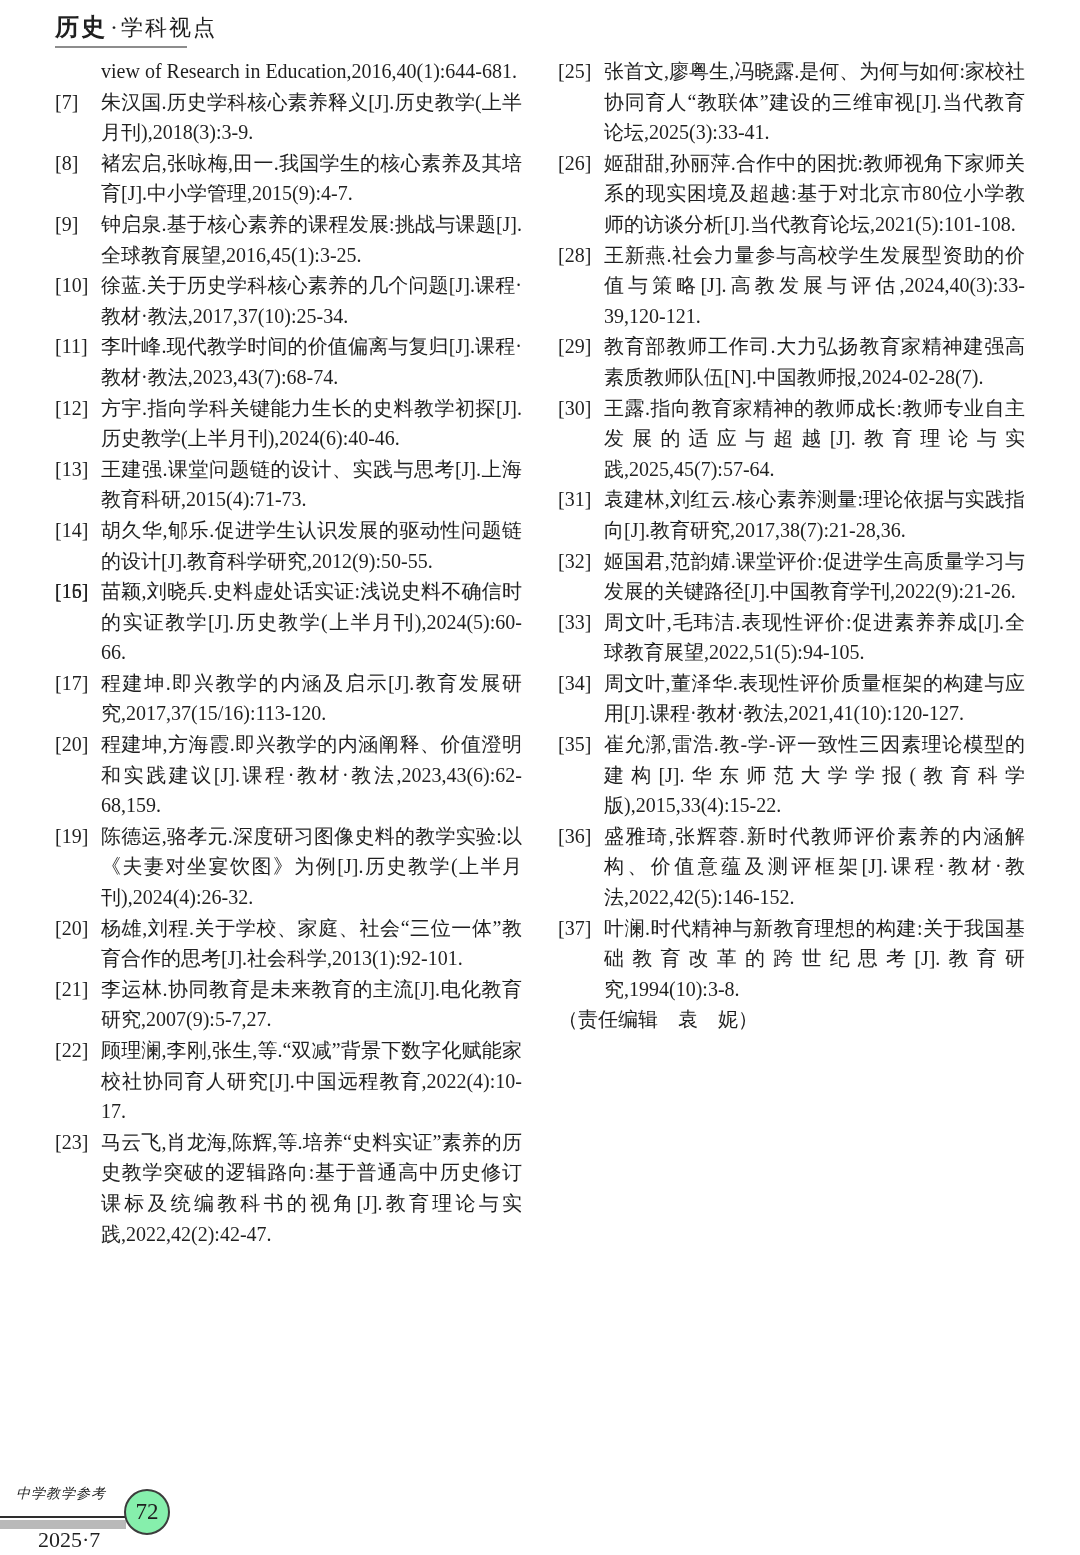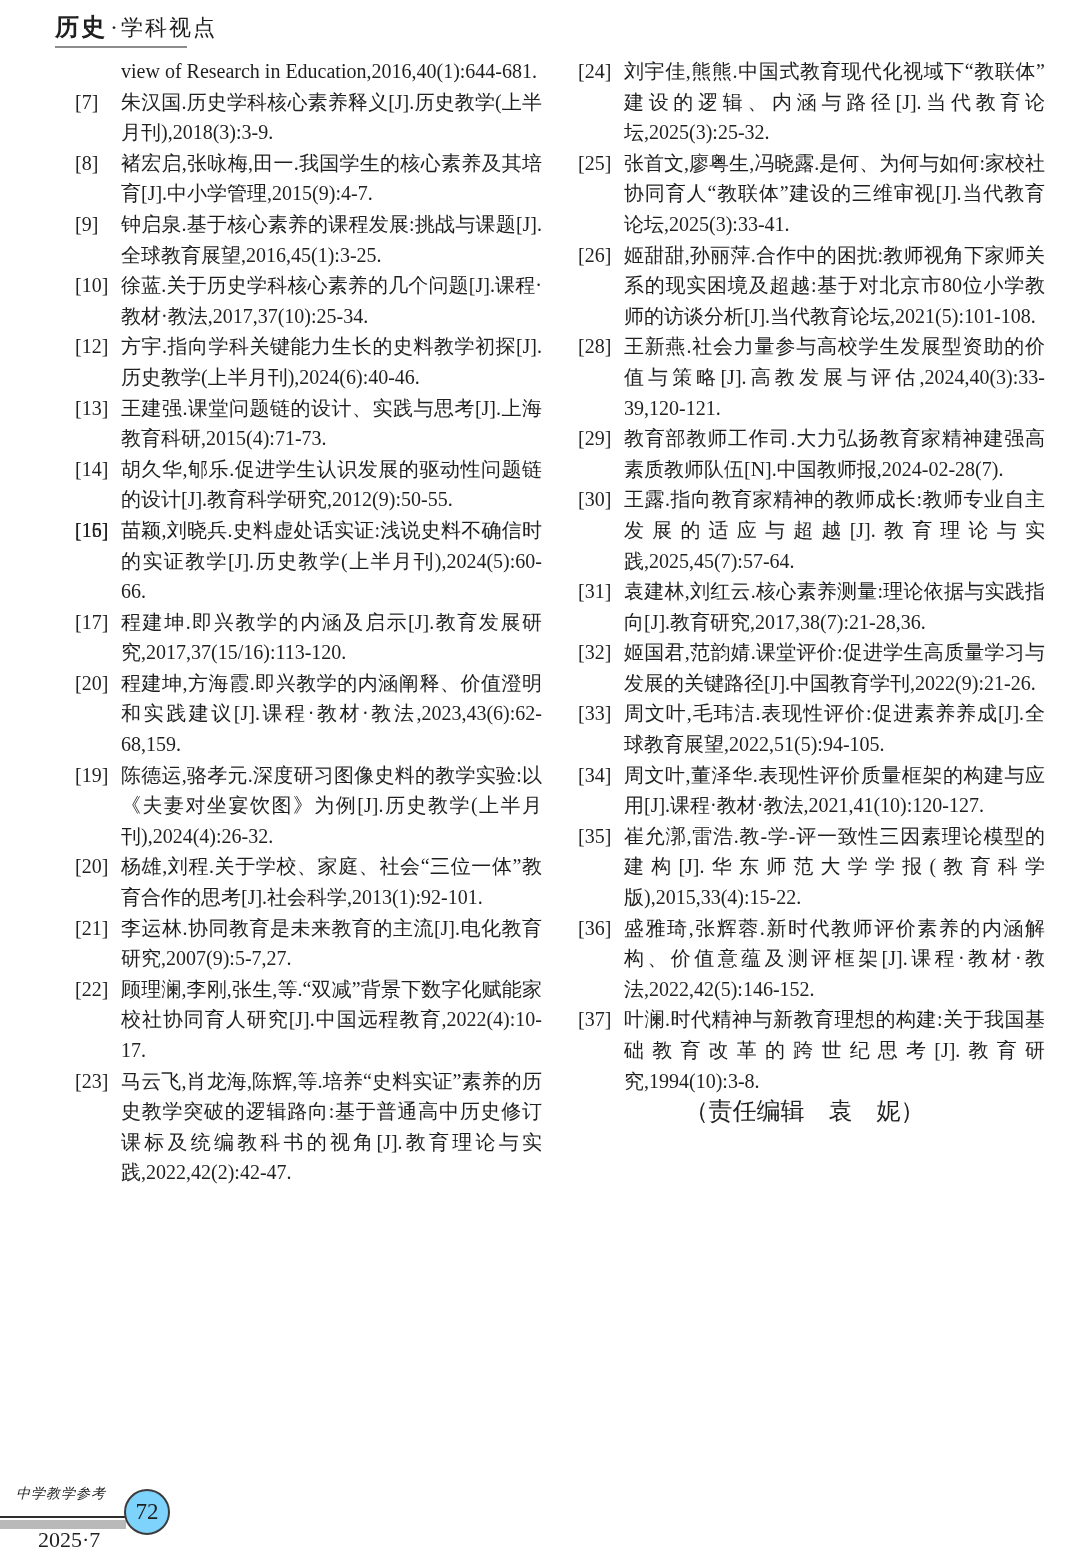--- a/index.html
+++ b/index.html
@@ -19,53 +19,53 @@
   .header-title .section {
     font-weight: 700;
     font-family: "Liberation Sans", sans-serif;
     letter-spacing: 2px;
   }
   .header-title .sep { margin: 0 3px; }
   .header-title .col-title { font-size: 22px; letter-spacing: 2px; }
   .header-underline { margin-top: 4px; width: 132px; height: 2px; background: #8d8d8d; }
 
   
-  .columns { position: absolute; left: 55px; top: 56px; display: flex; gap: 36px; margin-left: 20px; }
+  .columns { position: absolute; left: 55px; top: 56px; display: flex; gap: 36px; }
   .col { width: 467px; }
   .ref {
     position: relative;
     font-size: 20px;
     line-height: 30.6px;
     text-align: justify;
     text-justify: inter-ideograph;
     padding-left: 46px;
     overflow-wrap: break-word;
   }
   .ref-num { position: absolute; left: 0; top: 0; }
   .editor-note {
-    font-size: 24px;
+    font-size: 20px;
     line-height: 30.6px;
-    text-align: center;
+    text-align: left;
     padding-right: 14px;
   }
 
   
   .page-footer { position: absolute; left: 0; top: 1475px; width: 1080px; height: 80px; }
   .journal-name {
     position: absolute; left: 16px; top: 10px;
     font-size: 14px; font-style: italic; letter-spacing: 1px;
   }
   .footer-rule { position: absolute; left: 0; top: 41px; width: 130px; height: 2px; background: #2e2e2e; }
   .footer-bar  { position: absolute; left: 0; top: 45px; width: 126px; height: 9px; background: #b9b9b9; }
   .issue-label { position: absolute; left: 38px; top: 52px; font-size: 22px; }
   .page-badge {
     position: absolute; left: 124px; top: 14px;
     width: 46px; height: 46px;
     border: 2px solid #3c3c3c; border-radius: 50%;
-    background: #7dd3fc;
+    background: #86efac;
     display: flex; align-items: center; justify-content: center;
     font-size: 23px;
   }
 </style>
 </head>
 <body>
 
 <header class="page-header">
   <div class="header-title">
     <span class="section">历史</span><span class="sep">·</span><span class="col-title">学科视点</span>
@@ -82,20 +82,23 @@
     <span class="ref-num">[7]</span><span class="ref-text">朱汉国.历史学科核心素养释义[J].历史教学(上半月刊),2018(3):3-9.</span>
   </div>
       <div class="ref">
     <span class="ref-num">[8]</span><span class="ref-text">褚宏启,张咏梅,田一.我国学生的核心素养及其培育[J].中小学管理,2015(9):4-7.</span>
   </div>
       <div class="ref">
     <span class="ref-num">[9]</span><span class="ref-text">钟启泉.基于核心素养的课程发展:挑战与课题[J].全球教育展望,2016,45(1):3-25.</span>
   </div>
       <div class="ref">
     <span class="ref-num">[10]</span><span class="ref-text">徐蓝.关于历史学科核心素养的几个问题[J].课程·教材·教法,2017,37(10):25-34.</span>
+  </div>
+      <div class="ref">
+    <span class="ref-num">[11]</span><span class="ref-text">李叶峰.现代教学时间的价值偏离与复归[J].课程·教材·教法,2023,43(7):68-74.</span>
   </div>
       <div class="ref">
     <span class="ref-num">[12]</span><span class="ref-text">方宇.指向学科关键能力生长的史料教学初探[J].历史教学(上半月刊),2024(6):40-46.</span>
   </div>
       <div class="ref">
     <span class="ref-num">[13]</span><span class="ref-text">王建强.课堂问题链的设计、实践与思考[J].上海教育科研,2015(4):71-73.</span>
   </div>
       <div class="ref">
     <span class="ref-num">[14]</span><span class="ref-text">胡久华,郇乐.促进学生认识发展的驱动性问题链的设计[J].教育科学研究,2012(9):50-55.</span>
   </div>
@@ -122,23 +125,20 @@
   </div>
       <div class="ref">
     <span class="ref-num">[22]</span><span class="ref-text">顾理澜,李刚,张生,等.“双减”背景下数字化赋能家校社协同育人研究[J].中国远程教育,2022(4):10-17.</span>
   </div>
       <div class="ref">
     <span class="ref-num">[23]</span><span class="ref-text">马云飞,肖龙海,陈辉,等.培养“史料实证”素养的历史教学突破的逻辑路向:基于普通高中历史修订课标及统编教科书的视角[J].教育理论与实践,2022,42(2):42-47.</span>
   </div>
     </div>
   <div class="col">
     <div>
-        <div class="ref">
-    <span class="ref-num">[24]</span><span class="ref-text">刘宇佳,熊熊.中国式教育现代化视域下“教联体”建设的逻辑、内涵与路径[J].当代教育论坛,2025(3):25-32.</span>
-  </div>
         <div class="ref">
     <span class="ref-num">[25]</span><span class="ref-text">张首文,廖粤生,冯晓露.是何、为何与如何:家校社协同育人“教联体”建设的三维审视[J].当代教育论坛,2025(3):33-41.</span>
   </div>
         <div class="ref">
     <span class="ref-num">[26]</span><span class="ref-text">姬甜甜,孙丽萍.合作中的困扰:教师视角下家师关系的现实困境及超越:基于对北京市80位小学教师的访谈分析[J].当代教育论坛,2021(5):101-108.</span>
   </div>
         <div class="ref">
     <span class="ref-num">[28]</span><span class="ref-text">王新燕.社会力量参与高校学生发展型资助的价值与策略[J].高教发展与评估,2024,40(3):33-39,120-121.</span>
   </div>
         <div class="ref">

